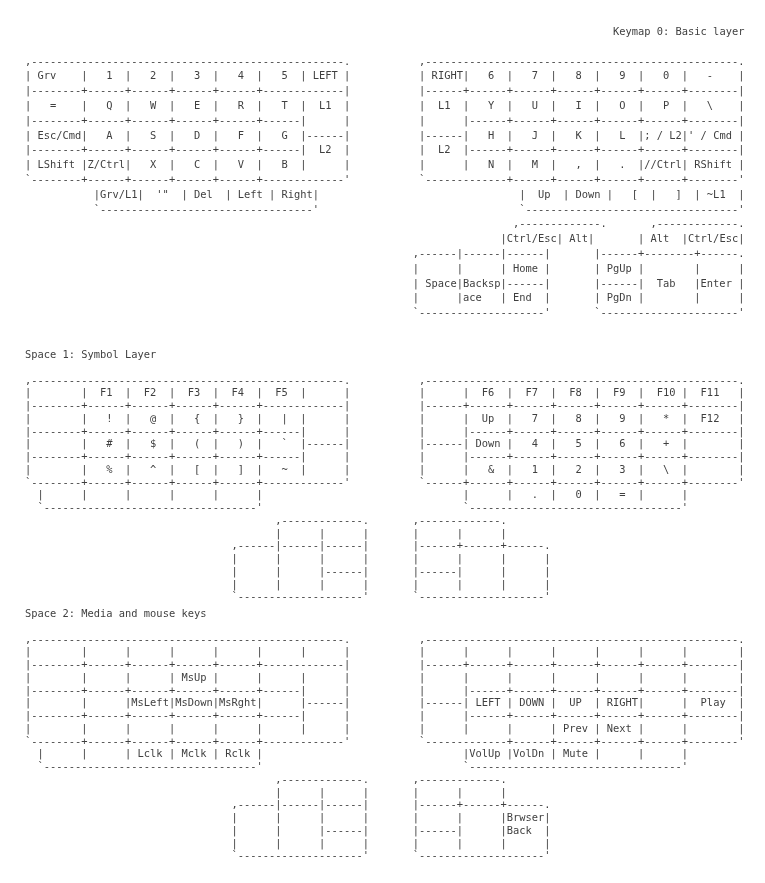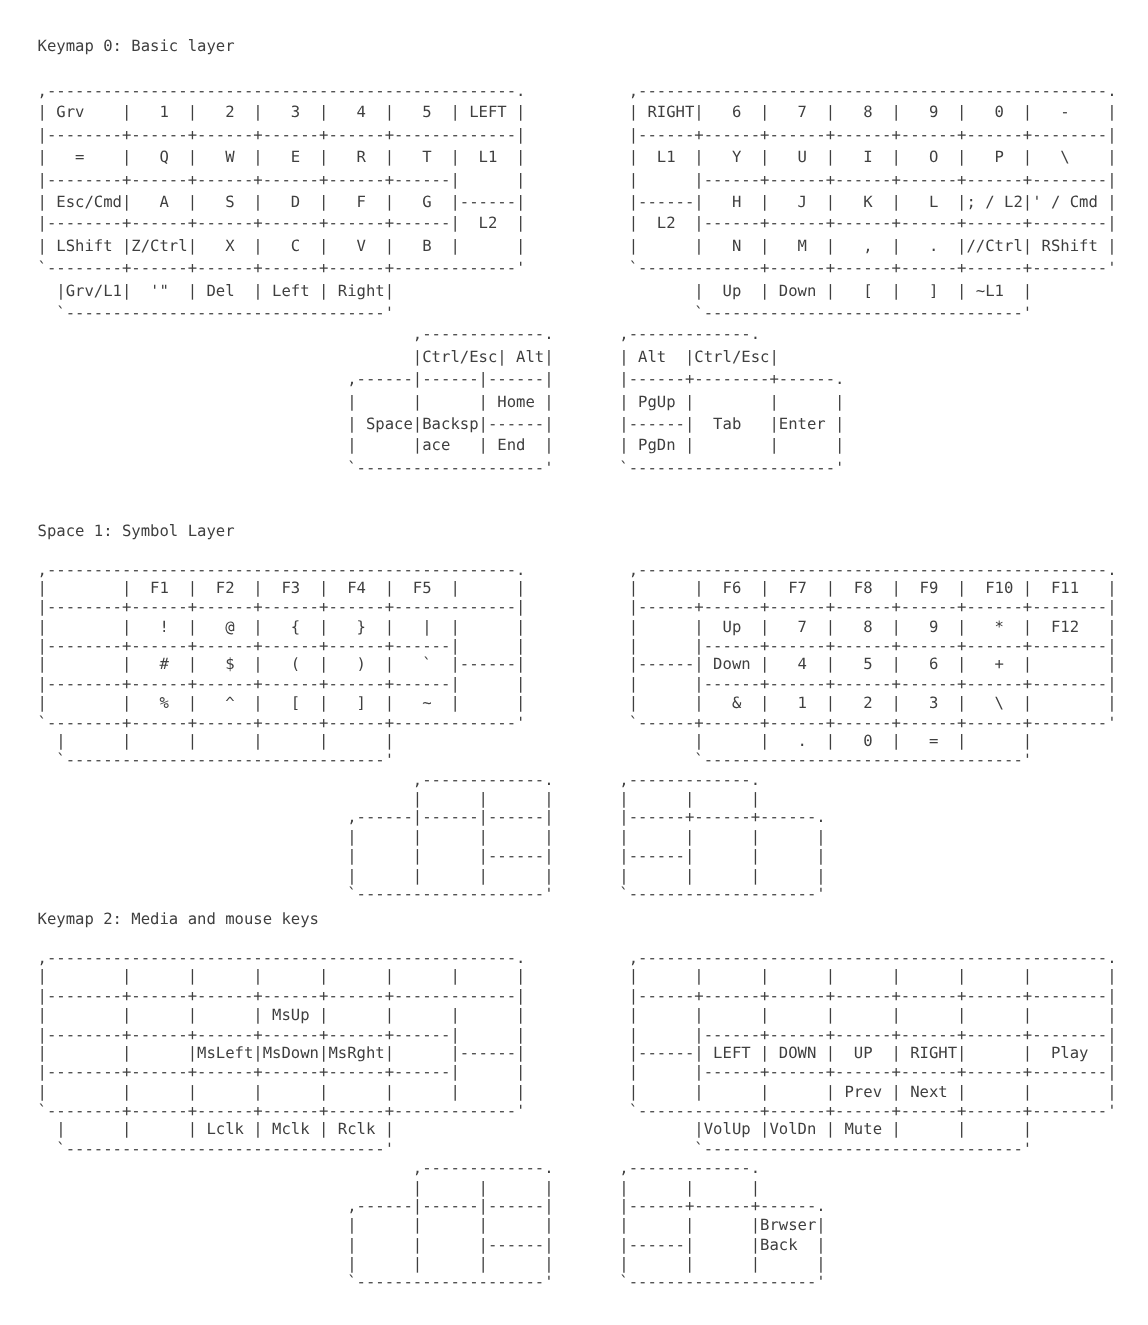--- a/index.html
+++ b/index.html
@@ -28,21 +28,21 @@
   pre.km0 { top: 24px;  line-height: 14.8px; }
   pre.km1 { top: 348px; line-height: 12.75px; }
   pre.km2 { top: 607px; line-height: 12.75px; }
   .title { font-weight: normal; }
 </style>
 </head>
 <body style="background: rgb(255, 255, 255);">
 
 <div>
 
-<pre class="keymap km0" style="color: rgb(63, 63, 63);"><span class="title">Keymap 0: Basic layer</span>
+<pre class="keymap km0" style="color: rgb(63, 63, 63); text-align: right;"><span class="title">Keymap 0: Basic layer</span>
 
 <span class="art">,--------------------------------------------------.           ,--------------------------------------------------.
 | Grv    |   1  |   2  |   3  |   4  |   5  | LEFT |           | RIGHT|   6  |   7  |   8  |   9  |   0  |   -    |
 |--------+------+------+------+------+-------------|           |------+------+------+------+------+------+--------|
 |   =    |   Q  |   W  |   E  |   R  |   T  |  L1  |           |  L1  |   Y  |   U  |   I  |   O  |   P  |   \    |
 |--------+------+------+------+------+------|      |           |      |------+------+------+------+------+--------|
 | Esc/Cmd|   A  |   S  |   D  |   F  |   G  |------|           |------|   H  |   J  |   K  |   L  |; / L2|' / Cmd |
 |--------+------+------+------+------+------|  L2  |           |  L2  |------+------+------+------+------+--------|
 | LShift |Z/Ctrl|   X  |   C  |   V  |   B  |      |           |      |   N  |   M  |   ,  |   .  |//Ctrl| RShift |
 `--------+------+------+------+------+-------------'           `-------------+------+------+------+------+--------'
@@ -70,21 +70,21 @@
   |      |      |      |      |      |                                |      |   .  |   0  |   =  |      |
   `----------------------------------'                                `----------------------------------'
                                         ,-------------.       ,-------------.
                                         |      |      |       |      |      |
                                  ,------|------|------|       |------+------+------.
                                  |      |      |      |       |      |      |      |
                                  |      |      |------|       |------|      |      |
                                  |      |      |      |       |      |      |      |
                                  `--------------------'       `--------------------'</span></pre>
 
-<pre class="keymap km2" style="color: rgb(63, 63, 63);"><span class="title">Keymap 2: Media and mouse keys</span>
+<pre class="keymap km2" style="color: rgb(63, 63, 63);"><span class="title">Space 2: Media and mouse keys</span>
 
 <span class="art">,--------------------------------------------------.           ,--------------------------------------------------.
 |        |      |      |      |      |      |      |           |      |      |      |      |      |      |        |
 |--------+------+------+------+------+-------------|           |------+------+------+------+------+------+--------|
 |        |      |      | MsUp |      |      |      |           |      |      |      |      |      |      |        |
 |--------+------+------+------+------+------|      |           |      |------+------+------+------+------+--------|
 |        |      |MsLeft|MsDown|MsRght|      |------|           |------| LEFT | DOWN |  UP  | RIGHT|      |  Play  |
 |--------+------+------+------+------+------|      |           |      |------+------+------+------+------+--------|
 |        |      |      |      |      |      |      |           |      |      |      | Prev | Next |      |        |
 `--------+------+------+------+------+-------------'           `-------------+------+------+------+------+--------'

